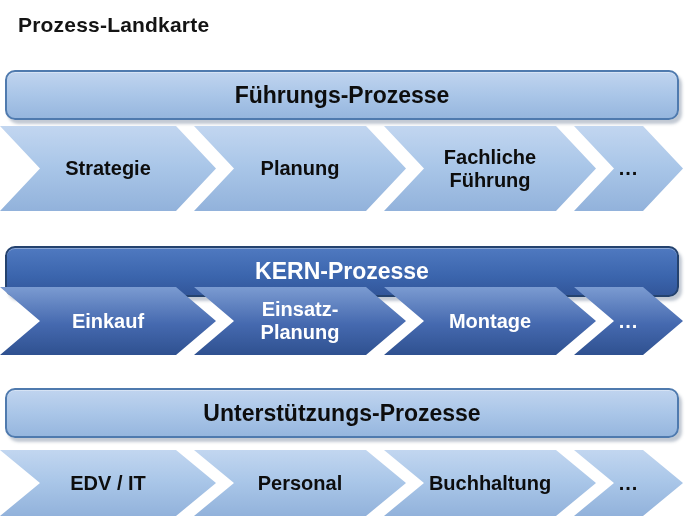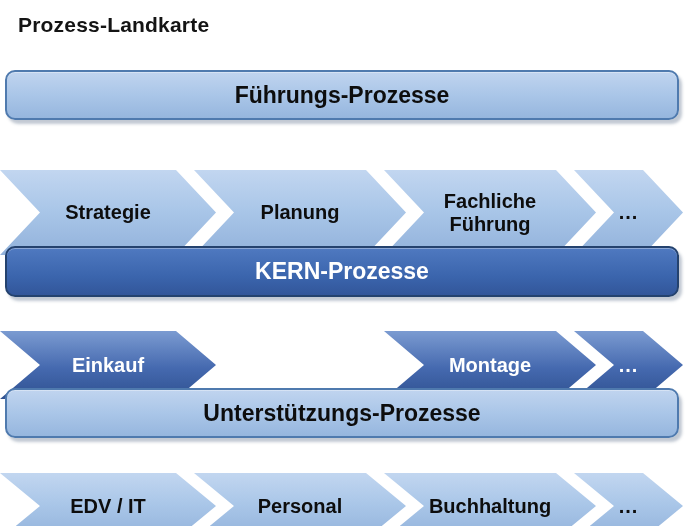--- a/index.html
+++ b/index.html
@@ -30,24 +30,24 @@
     border-color:#24426e;
     margin-top:16px;
   }
   .bar.dark span{color:#ffffff;}
 
   #bar-1{top:70px;height:50px;}
   #bar-2{top:230px;height:51px;}
   #bar-3{top:388px;height:50px;}
 
   
-  .arrow-row{position:absolute;left:0;width:687px;margin-top:44px;}
+  .arrow-row{position:absolute;left:0;width:687px;}
   #row-1{top:126px;height:85px;}
   #row-2{top:287px;height:68px;}
-  #row-3{top:429px;height:66px;}
+  #row-3{top:450px;height:66px;}
 
   .arrow{
     position:absolute;top:0;height:100%;
     clip-path:polygon(0 0, calc(100% - 40px) 0, 100% 50%, calc(100% - 40px) 100%, 0 100%, 40px 50%);
     display:flex;align-items:center;justify-content:center;
     filter:drop-shadow(3px 4px 2px rgba(118,134,158,.55));
   }
   .arrow .lbl{
     font-weight:bold;text-align:center;line-height:1.15;
     max-width:140px;
@@ -88,20 +88,23 @@
     </div>
   </div>
 
   <div class="bar dark" id="bar-2">
     <span>KERN-Prozesse</span>
   </div>
   <div class="arrow-row" id="row-2">
     <div class="arrow dark a1">
       <span class="lbl">Einkauf</span>
     </div>
+    <div class="arrow dark a2">
+      <span class="lbl">Einsatz-Planung</span>
+    </div>
     <div class="arrow dark a3">
       <span class="lbl">Montage</span>
     </div>
     <div class="arrow dark a4">
       <span class="lbl">...</span>
     </div>
   </div>
 
   <div class="bar light" id="bar-3">
     <span>Unterstützungs-Prozesse</span>

